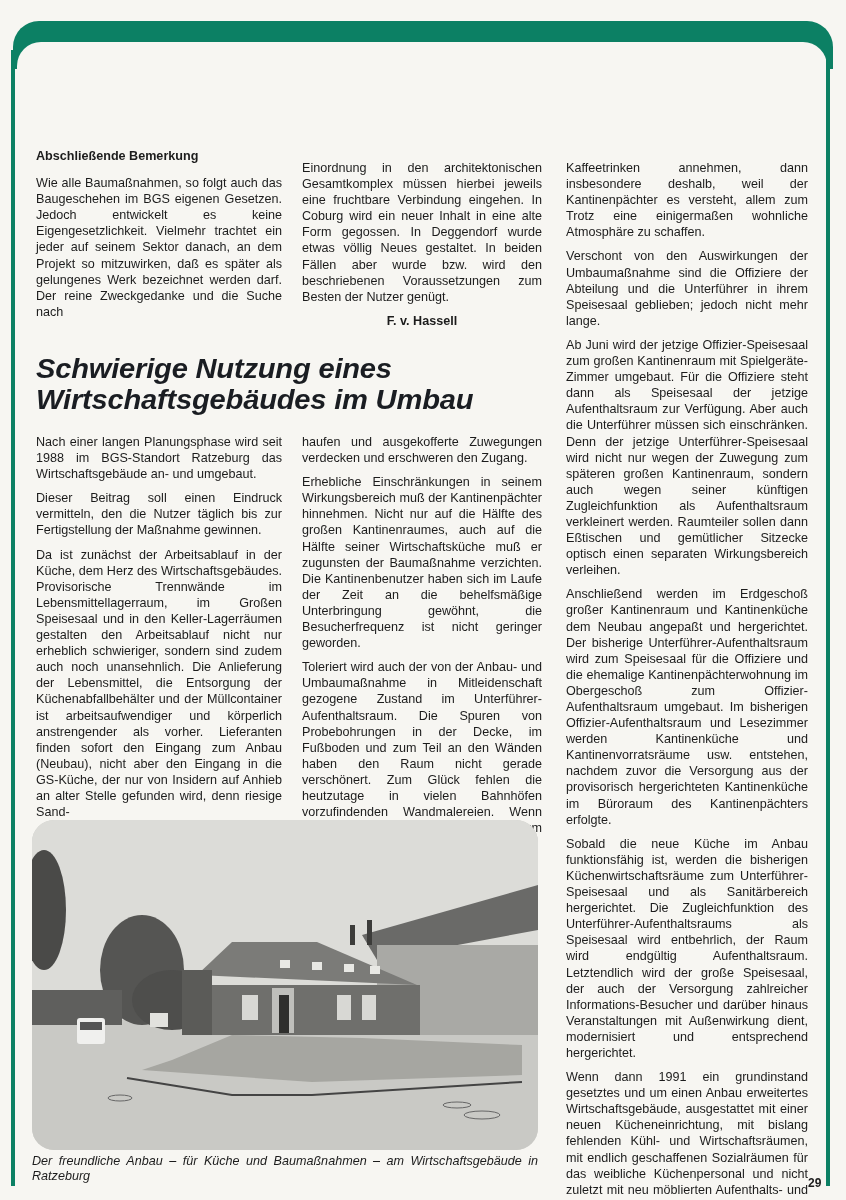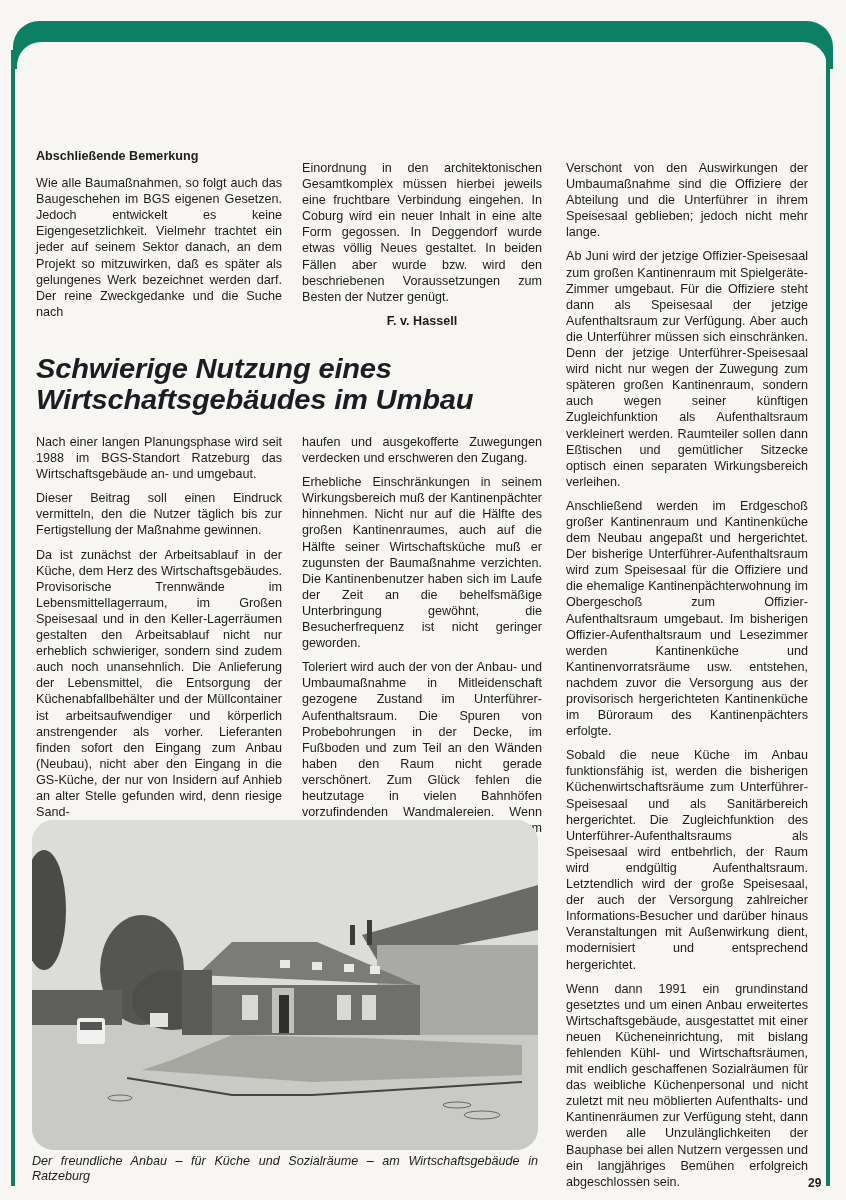--- a/index.html
+++ b/index.html
@@ -85,20 +85,21 @@
   <p>Nach einer langen Planungsphase wird seit 1988 im BGS-Standort Ratzeburg das Wirtschaftsgebäude an- und umgebaut.</p>
   <p>Dieser Beitrag soll einen Eindruck vermitteln, den die Nutzer täglich bis zur Fertigstellung der Maßnahme gewinnen.</p>
   <p>Da ist zunächst der Arbeitsablauf in der Küche, dem Herz des Wirtschaftsgebäudes. Provisorische Trennwände im Lebensmittellagerraum, im Großen Speisesaal und in den Keller-Lagerräumen gestalten den Arbeitsablauf nicht nur erheblich schwieriger, sondern sind zudem auch noch unansehnlich. Die Anlieferung der Lebensmittel, die Entsorgung der Küchenabfallbehälter und der Müllcontainer ist arbeitsaufwendiger und körperlich anstrengender als vorher. Lieferanten finden sofort den Eingang zum Anbau (Neubau), nicht aber den Eingang in die GS-Küche, der nur von Insidern auf Anhieb an alter Stelle gefunden wird, denn riesige Sand-</p>
 </div>
 <div class="col" style="left:302px; top:434px; width:240px;">
   <p>haufen und ausgekofferte Zuwegungen verdecken und erschweren den Zugang.</p>
   <p>Erhebliche Einschränkungen in seinem Wirkungsbereich muß der Kantinenpächter hinnehmen. Nicht nur auf die Hälfte des großen Kantinenraumes, auch auf die Hälfte seiner Wirtschaftsküche muß er zugunsten der Baumaßnahme verzichten. Die Kantinenbenutzer haben sich im Laufe der Zeit an die behelfsmäßige Unterbringung gewöhnt, die Besucherfrequenz ist nicht geringer geworden.</p>
   <p>Toleriert wird auch der von der Anbau- und Umbaumaßnahme in Mitleidenschaft gezogene Zustand im Unterführer-Aufenthaltsraum. Die Spuren von Probebohrungen in der Decke, im Fußboden und zum Teil an den Wänden haben den Raum nicht gerade verschönert. Zum Glück fehlen die heutzutage in vielen Bahnhöfen vorzufindenden Wandmalereien. Wenn dennoch Unterführer diesen Raum morgens zum</p>
 </div>
 <div class="col" style="left:566px; top:160px; width:242px;">
+  <p>Kaffeetrinken annehmen, dann insbesondere deshalb, weil der Kantinenpächter es versteht, allem zum Trotz eine einigermaßen wohnliche Atmosphäre zu schaffen.</p>
   <p>Verschont von den Auswirkungen der Umbaumaßnahme sind die Offiziere der Abteilung und die Unterführer in ihrem Speisesaal geblieben; jedoch nicht mehr lange.</p>
   <p>Ab Juni wird der jetzige Offizier-Speisesaal zum großen Kantinenraum mit Spielgeräte-Zimmer umgebaut. Für die Offiziere steht dann als Speisesaal der jetzige Aufenthaltsraum zur Verfügung. Aber auch die Unterführer müssen sich einschränken. Denn der jetzige Unterführer-Speisesaal wird nicht nur wegen der Zuwegung zum späteren großen Kantinenraum, sondern auch wegen seiner künftigen Zugleichfunktion als Aufenthaltsraum verkleinert werden. Raumteiler sollen dann Eßtischen und gemütlicher Sitzecke optisch einen separaten Wirkungsbereich verleihen.</p>
   <p>Anschließend werden im Erdgeschoß großer Kantinenraum und Kantinenküche dem Neubau angepaßt und hergerichtet. Der bisherige Unterführer-Aufenthaltsraum wird zum Speisesaal für die Offiziere und die ehemalige Kantinenpächterwohnung im Obergeschoß zum Offizier-Aufenthaltsraum umgebaut. Im bisherigen Offizier-Aufenthaltsraum und Lesezimmer werden Kantinenküche und Kantinenvorratsräume usw. entstehen, nachdem zuvor die Versorgung aus der provisorisch hergerichteten Kantinenküche im Büroraum des Kantinenpächters erfolgte.</p>
   <p>Sobald die neue Küche im Anbau funktionsfähig ist, werden die bisherigen Küchenwirtschaftsräume zum Unterführer-Speisesaal und als Sanitärbereich hergerichtet. Die Zugleichfunktion des Unterführer-Aufenthaltsraums als Speisesaal wird entbehrlich, der Raum wird endgültig Aufenthaltsraum. Letztendlich wird der große Speisesaal, der auch der Versorgung zahlreicher Informations-Besucher und darüber hinaus Veranstaltungen mit Außenwirkung dient, modernisiert und entsprechend hergerichtet.</p>
   <p>Wenn dann 1991 ein grundinstand gesetztes und um einen Anbau erweitertes Wirtschaftsgebäude, ausgestattet mit einer neuen Kücheneinrichtung, mit bislang fehlenden Kühl- und Wirtschaftsräumen, mit endlich geschaffenen Sozialräumen für das weibliche Küchenpersonal und nicht zuletzt mit neu möblierten Aufenthalts- und Kantinenräumen zur Verfügung steht, dann werden alle Unzulänglichkeiten der Bauphase bei allen Nutzern vergessen und ein langjähriges Bemühen erfolgreich abgeschlossen sein.</p>
 
 </div>
 
 <div class="photo">
   <svg width="506" height="330" viewBox="0 0 506 330">
@@ -133,15 +134,15 @@
     <polyline points="95,258 200,275 280,275 490,262" fill="none" stroke="#444" stroke-width="2"></polyline>
 
     <rect x="45" y="198" width="28" height="26" rx="3" fill="#f0f0ee"></rect>
     <rect x="48" y="202" width="22" height="8" fill="#555"></rect>
     <rect x="118" y="193" width="18" height="14" fill="#e2e2de"></rect>
     <ellipse cx="88" cy="278" rx="12" ry="3" fill="none" stroke="#666"></ellipse>
     <ellipse cx="425" cy="285" rx="14" ry="3" fill="none" stroke="#666"></ellipse>
     <ellipse cx="450" cy="295" rx="18" ry="4" fill="none" stroke="#666"></ellipse>
   </svg>
 </div>
-<div class="caption">Der freundliche Anbau – für Küche und Sozialräume – am Wirtschaftsgebäude in Ratzeburg</div>
+<div class="caption">Der freundliche Anbau – für Küche und Baumaßnahmen – am Wirtschaftsgebäude in Ratzeburg</div>
 
 <div class="pagenum">29</div>
 
 </body></html>

